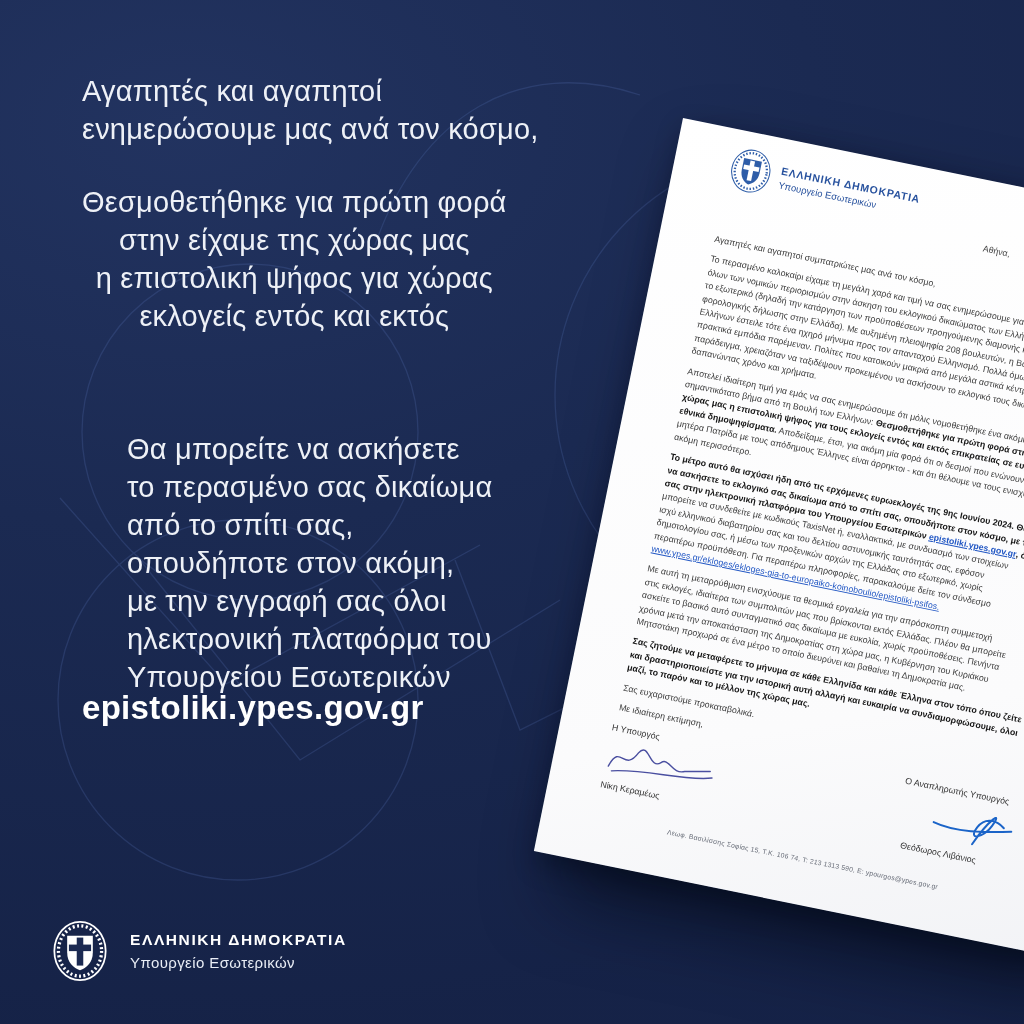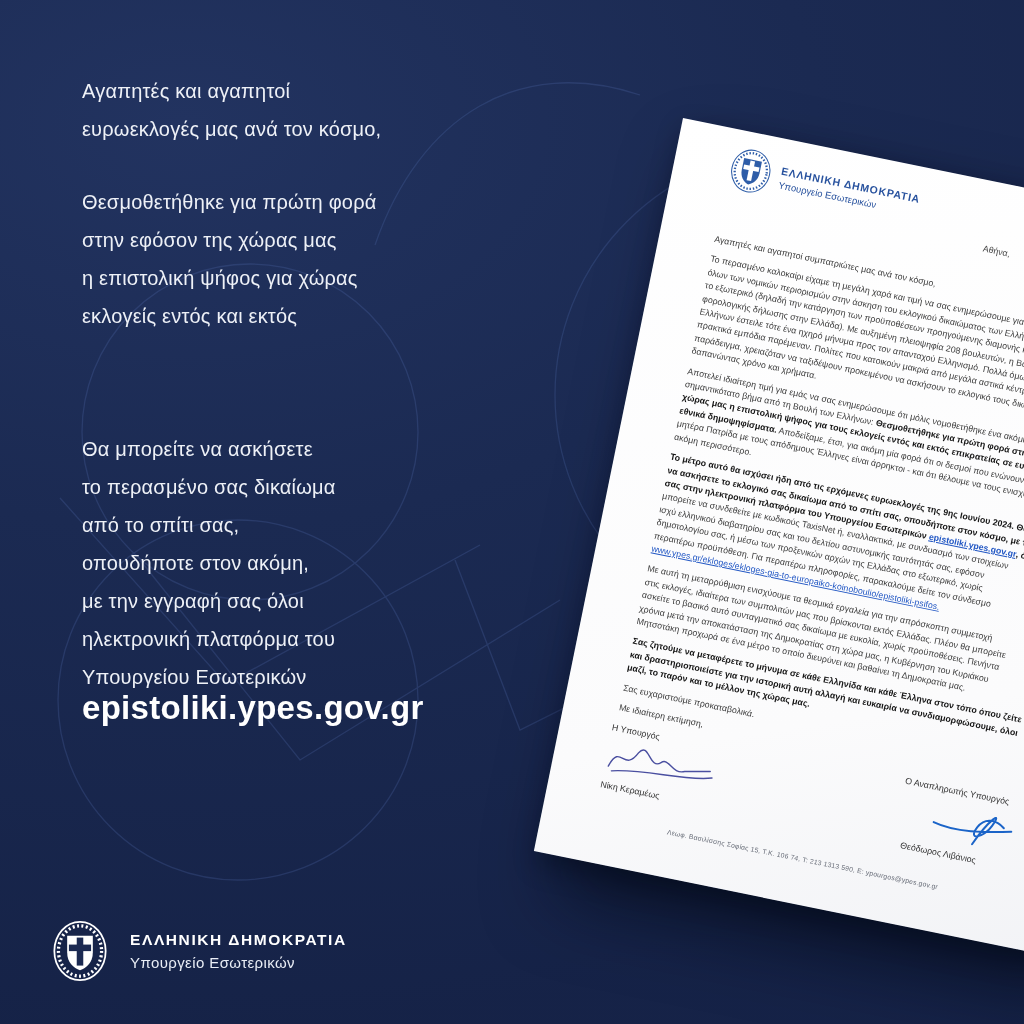--- a/index.html
+++ b/index.html
@@ -4,24 +4,24 @@
 <style>
   html,body{margin:0;padding:0;}
   body{width:1024px;height:1024px;overflow:hidden;font-family:"Liberation Sans","DejaVu Sans",sans-serif;}
   .canvas{position:relative;width:1024px;height:1024px;overflow:hidden;
     background:radial-gradient(1400px 900px at 18% 12%, #223360 0%, #1b2a52 45%, #15224472 100%), #16234a;}
   .decor{position:absolute;inset:0;pointer-events:none;}
 
   
   .left-panel{position:absolute;left:82px;top:72px;color:#eef1f7;}
   .block{position:absolute;left:0;}
-  .tl{font-size:20px;line-height:38px;letter-spacing:.2px;font-weight:400;white-space:nowrap;}
+  .tl{font-size:29px;line-height:38px;letter-spacing:.2px;font-weight:400;white-space:nowrap;}
   .greeting{top:0;}
-  .para2{top:111px;}
-  .para3{top:358px;}
+  .para2{top:111px;text-align:center;}
+  .para3{top:358px;margin-left:45px;}
   .site-url{position:absolute;left:0;top:617px;font-size:33px;font-weight:bold;color:#ffffff;letter-spacing:.3px;white-space:nowrap;}
 
   
   .brand{position:absolute;left:52px;top:918px;display:flex;align-items:center;color:#ffffff;}
   .brand-emblem{width:56px;height:66px;}
   .brand-text{margin-left:22px;}
   .brand-title{font-size:15.5px;font-weight:bold;letter-spacing:1.6px;}
   .brand-sub{font-size:15px;margin-top:5px;letter-spacing:.4px;color:#e9edf5;}
 
   
@@ -60,25 +60,25 @@
       <path d="M140,560 L300,760 L560,600"></path>
       <path d="M375,245 C420,115 520,55 640,95"></path>
       <path d="M455,560 L520,730 L700,640"></path>
       <path d="M985,470 C1012,545 1008,645 958,705"></path>
     </g>
   </svg>
 
   <div class="left-panel">
     <div class="block greeting">
         <div class="tl">Αγαπητές και αγαπητοί</div>
-        <div class="tl">ευρωεκλογές μας ανά τον κόσμο,</div>
+        <div class="tl">ενημερώσουμε μας ανά τον κόσμο,</div>
       </div>
     <div class="block para2">
         <div class="tl">Θεσμοθετήθηκε για πρώτη φορά</div>
-        <div class="tl">στην εφόσον της χώρας μας</div>
+        <div class="tl">στην είχαμε της χώρας μας</div>
         <div class="tl">η επιστολική ψήφος για χώρας</div>
         <div class="tl">εκλογείς εντός και εκτός</div>
       </div>
     <div class="block para3">
         <div class="tl">Θα μπορείτε να ασκήσετε</div>
         <div class="tl">το περασμένο σας δικαίωμα</div>
         <div class="tl">από το σπίτι σας,</div>
         <div class="tl">οπουδήποτε στον ακόμη,</div>
         <div class="tl">με την εγγραφή σας όλοι</div>
         <div class="tl">ηλεκτρονική πλατφόρμα του</div>

